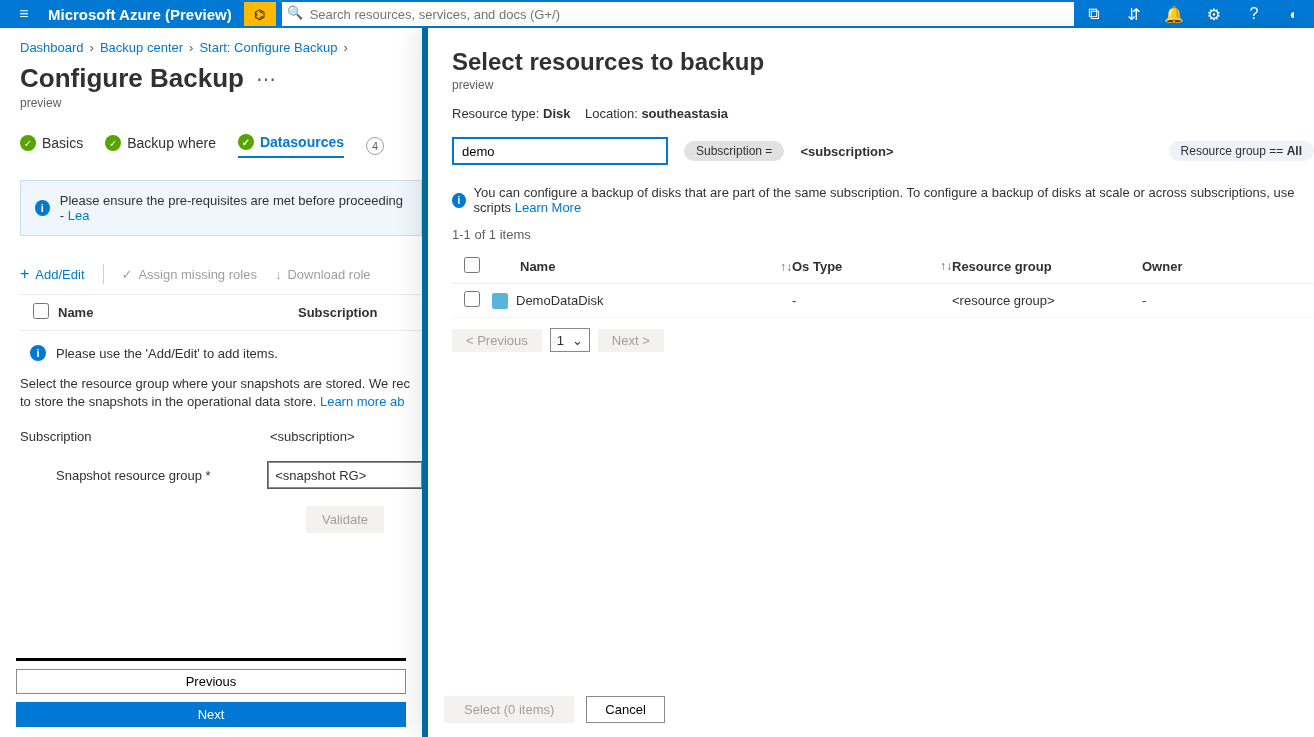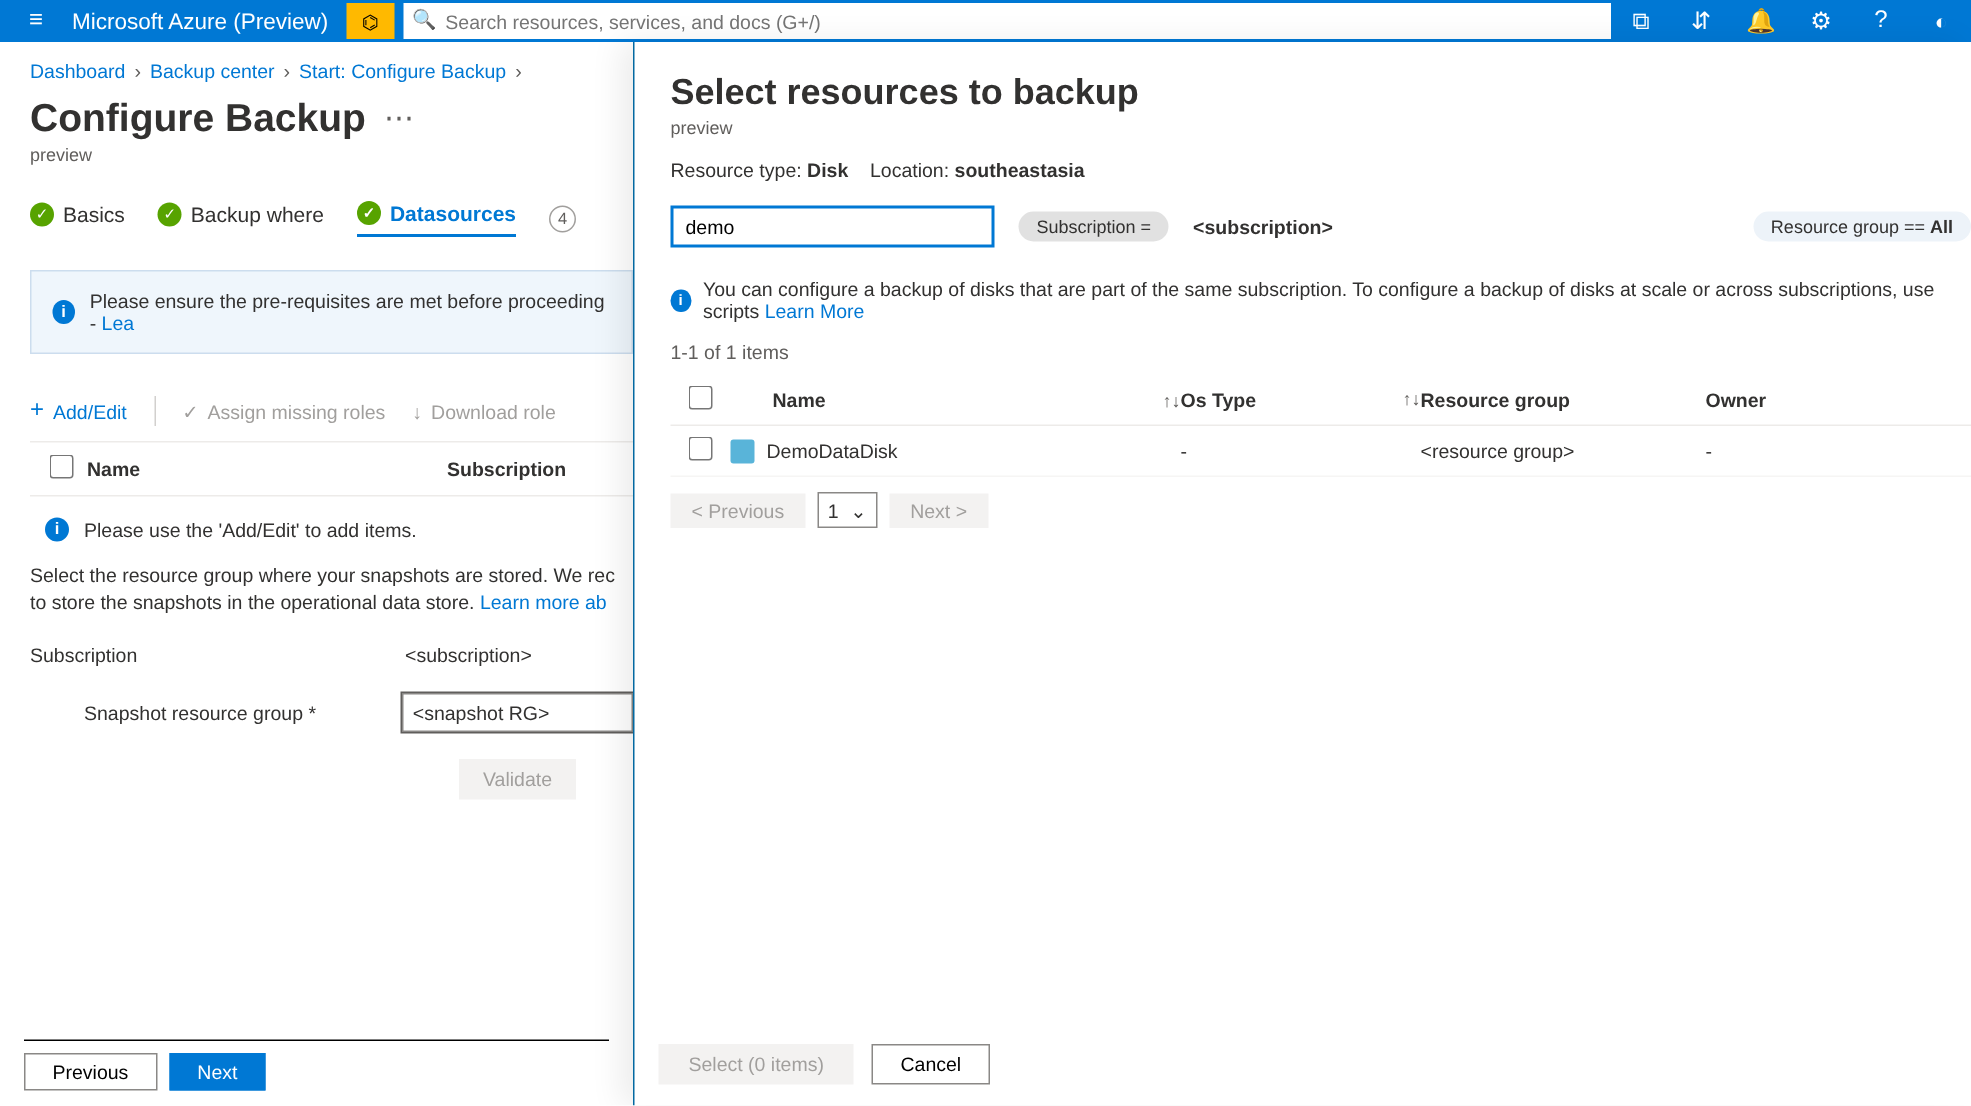--- a/index.html
+++ b/index.html
@@ -1,21 +1,21 @@
 <!DOCTYPE html>
 <html><head>
 <meta charset="utf-8">
 <style>
   * { box-sizing: border-box; margin: 0; padding: 0; }
   body { font-family: "Segoe UI", Arial, sans-serif; font-size: 13px; color: #323130; background: #fff; width: 1314px; height: 737px; overflow: hidden; position: relative; }
 
   
   .topbar { height: 28px; background: #0078d4; color: #fff; display: flex; align-items: center; }
   .hamburger { width: 48px; display: flex; align-items: center; justify-content: center; font-size: 16px; }
-  .brand { font-size: 15px; font-weight: 400; padding-right: 12px; }
+  .brand { font-size: 15px; font-weight: 700; padding-right: 12px; }
   .bug-icon { width: 32px; height: 24px; background: #ffb900; display: flex; align-items: center; justify-content: center; margin-right: 6px; color:#000; }
   .searchwrap { flex: 1; position: relative; height: 24px; }
   .searchwrap input { width: 100%; height: 24px; border: none; padding: 0 8px 0 28px; font-size: 13px; background: #fff; color: #737373; }
   .searchwrap .sicon { position: absolute; left: 6px; top: 3px; color: #605e5c; }
   .topicons { display: flex; align-items: center; }
   .topicons span { width: 40px; text-align: center; font-size: 16px; }
 
   
   .left { width: 422px; padding: 12px 0 0 20px; }
   .breadcrumbs { font-size: 13px; color: #0078d4; display: flex; align-items: center; gap: 6px; margin-bottom: 8px; }
@@ -55,26 +55,26 @@
   .secdesc { font-size: 13px; color: #323130; line-height: 1.4; }
   .secdesc a { color: #0078d4; text-decoration: none; }
 
   .formrow { display: flex; align-items: center; margin-top: 18px; }
   .formrow .lbl { width: 250px; }
   .formrow .val { font-size: 13px; }
   .rg-select { width: 155px; height: 26px; border: 1px solid #8a8886; padding: 0 6px; font-size: 13px; outline: 1px solid #605e5c; display:flex; align-items:center; }
   .validate-btn { margin-top: 18px; background: #f3f2f1; border: none; color: #a19f9d; padding: 6px 16px; font-size: 13px; }
   .indent { margin-left: 36px; }
 
-  .footer-left { position: absolute; left: 16px; bottom: 10px; display: flex; gap: 8px; border-top:1px solid #000000; padding-top:8px; width:390px;}
+  .footer-left { position: absolute; left: 16px; bottom: 10px; display: flex; gap: 8px; border-top:3px solid #000000; padding-top:8px; width:390px;flex-direction:column;}
   .btn { padding: 4px 18px; font-size: 13px; border: 1px solid #8a8886; background: #fff; }
   .btn.primary { background: #0078d4; color: #fff; border-color: #0078d4; }
 
   
-  .panel { position: absolute; top: 28px; right: 0; width: 892px; height: 709px; background: #fff; border-left: 1px solid #0369a1; box-shadow: -8px 0 20px rgba(0,0,0,.08); padding: 20px 0 0 24px; }
+  .panel { position: absolute; top: 28px; right: 0; width: 892px; height: 709px; background: #fff; border-left: 6px solid #0369a1; box-shadow: -8px 0 20px rgba(0,0,0,.08); padding: 20px 0 0 24px; }
   .panel h2 { font-size: 24px; font-weight: 600; }
   .pmeta { font-size: 13px; margin-top: 14px; }
   .pmeta .mlabel { color: #323130; }
   .pmeta b { font-weight: 600; }
 
   .filterrow { display: flex; align-items: center; gap: 16px; margin-top: 16px; }
   .searchbox { width: 216px; height: 28px; border: 2px solid #0078d4; padding: 0 8px; font-size: 13px; }
   .pill { background: #e1e1e1; border-radius: 12px; padding: 3px 12px; font-size: 12px; color:#323130; }
   .pill.lite { background: #edf3f9; }
   .pill b { font-weight: 600; }

